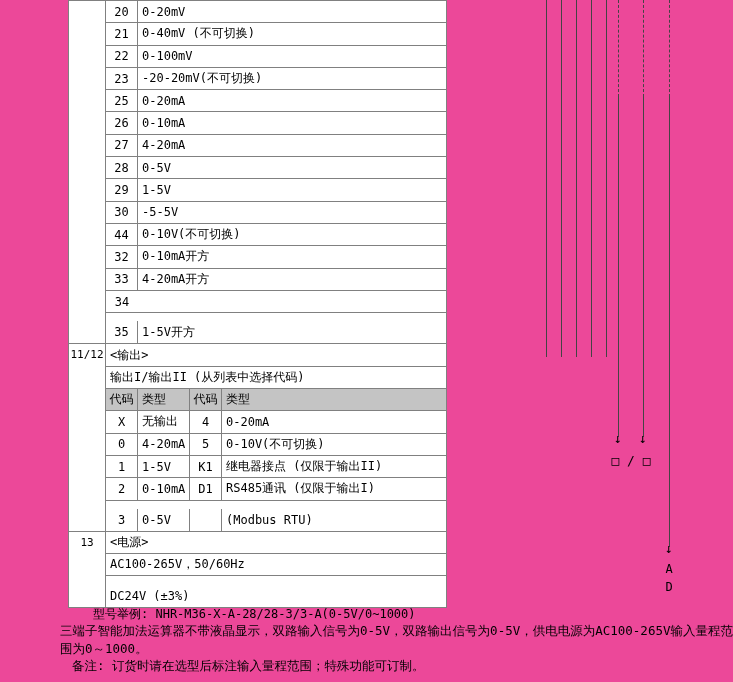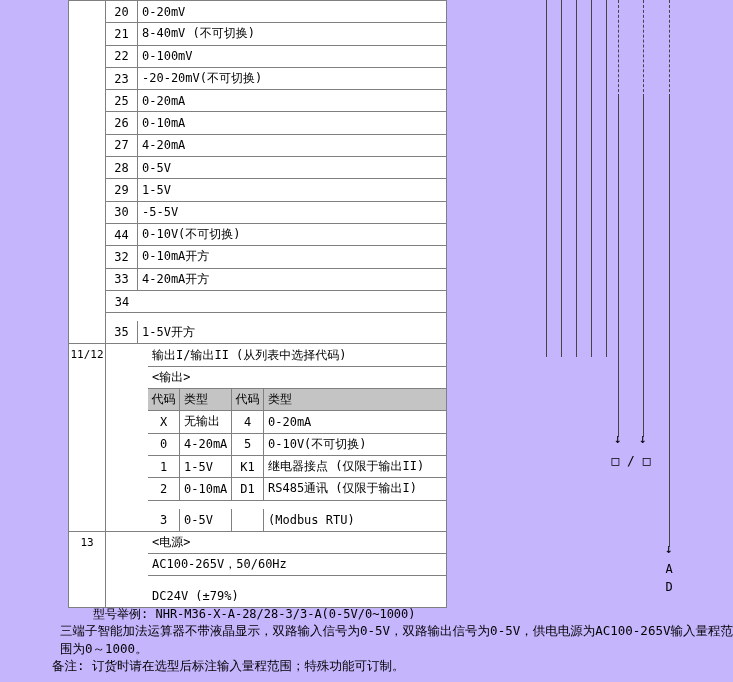--- a/index.html
+++ b/index.html
@@ -1,64 +1,64 @@
 <!DOCTYPE html>
 <html><head>
 <meta charset="utf-8">
 <style>
   :root { --bc:#808080; --lc:#444; }
   html,body { margin:0; padding:0; background:#fff; }
   #sheet {
-    position:relative; width:733px; height:682px; background:#c4b5fd;
+    position:relative; width:733px; height:682px; background:#ec4899;
     font-family:"DejaVu Sans Mono","DejaVu Sans",monospace;
     font-size:12px; color:#000; overflow:hidden;
   }
   
   .otable { position:absolute; left:68px; top:0; width:379px; border:1px solid var(--bc); box-sizing:border-box; background:#fff; }
   .sec { display:flex; }
-  .sec + .sec { border-top:1px solid var(--bc);gap:42px; }
+  .sec + .sec { border-top:1px solid var(--bc); }
   .leftcol { width:37px; flex:none; border-right:1px solid var(--bc); box-sizing:border-box; text-align:center; padding-top:4px; font-size:11px; }
   .secrows { flex:1; display:flex; flex-direction:column; min-width:0; }
   .row { display:flex; height:22.3px; box-sizing:border-box; border-bottom:1px solid var(--bc); }
   .secrows .row:last-child { border-bottom:none;margin-top:8px; }
   .cell { display:flex; align-items:center; padding:0 4px; box-sizing:border-box; border-right:1px solid var(--bc); height:100%; overflow:hidden; white-space:nowrap; }
   .cell:last-child { border-right:none; }
   .w-code { width:32px; flex:none; justify-content:center; padding:0; }
   .w-type1 { width:52px; flex:none; }
   .w-type2 { flex:1; }
   .full { flex:1; border-right:none; }
   .hdr { background:#c4c4c4; }
   
   .vline { position:absolute; width:0; }
   .vline.solid  { border-left:1px solid var(--lc); }
   .vline.dashed { border-left:1px dashed var(--lc); }
   .glyph { position:absolute; transform:translateX(-50%); font-size:13px; line-height:13px; color:#000; white-space:nowrap; }
   
   .ft { position:absolute; color:#000; }
   #example { left:93px; top:606px; font-size:12px; }
   #desc    { left:60px;  top:622px; width:676px; font-size:12.5px; line-height:18px; }
-  #note    { left:52px;  top:658px; font-size:12.5px; }
+  #note    { left:72px;  top:658px; font-size:12.5px; }
 </style>
 </head>
 <body>
 
 <div id="sheet">
 
   <div class="otable">
 
     <div class="sec">
       <div class="leftcol"></div>
       <div class="secrows">
         <div class="row">
             <div class="cell w-code">20</div>
             <div class="cell w-type2">0-20mV</div>
           </div>
         <div class="row">
             <div class="cell w-code">21</div>
-            <div class="cell w-type2">8-40mV (不可切换)</div>
+            <div class="cell w-type2">0-40mV (不可切换)</div>
           </div>
         <div class="row">
             <div class="cell w-code">22</div>
             <div class="cell w-type2">0-100mV</div>
           </div>
         <div class="row">
             <div class="cell w-code">23</div>
             <div class="cell w-type2">-20-20mV(不可切换)</div>
           </div>
         <div class="row">
@@ -104,24 +104,24 @@
             <div class="cell w-code">35</div>
             <div class="cell w-type2">1-5V开方</div>
           </div>
       </div>
     </div>
 
     <div class="sec">
       <div class="leftcol">11/12</div>
       <div class="secrows">
         <div class="row">
+            <div class="cell full">&lt;输出&gt;</div>
+          </div>
+        <div class="row">
             <div class="cell full">输出I/输出II (从列表中选择代码)</div>
-          </div>
-        <div class="row">
-            <div class="cell full">&lt;输出&gt;</div>
           </div>
         <div class="row">
           <div class="cell w-code hdr">代码</div>
           <div class="cell w-type1 hdr">类型</div>
           <div class="cell w-code hdr">代码</div>
           <div class="cell w-type2 hdr">类型</div>
         </div>
         <div class="row">
           <div class="cell w-code">X</div>
           <div class="cell w-type1">无输出</div>
@@ -158,21 +158,21 @@
     <div class="sec">
       <div class="leftcol">13</div>
       <div class="secrows">
         <div class="row">
             <div class="cell full">&lt;电源&gt;</div>
           </div>
         <div class="row">
             <div class="cell full">AC100-265V，50/60Hz</div>
           </div>
         <div class="row">
-            <div class="cell full">DC24V (±79%)</div>
+            <div class="cell full">DC24V (±3%)</div>
           </div>
       </div>
     </div>
 
   </div>
 
   <div>
     <div class="vline solid" style="left:546px; top:0; height:357px"></div>
     <div class="vline solid" style="left:561px; top:0; height:357px"></div>
     <div class="vline solid" style="left:576px; top:0; height:357px"></div>

